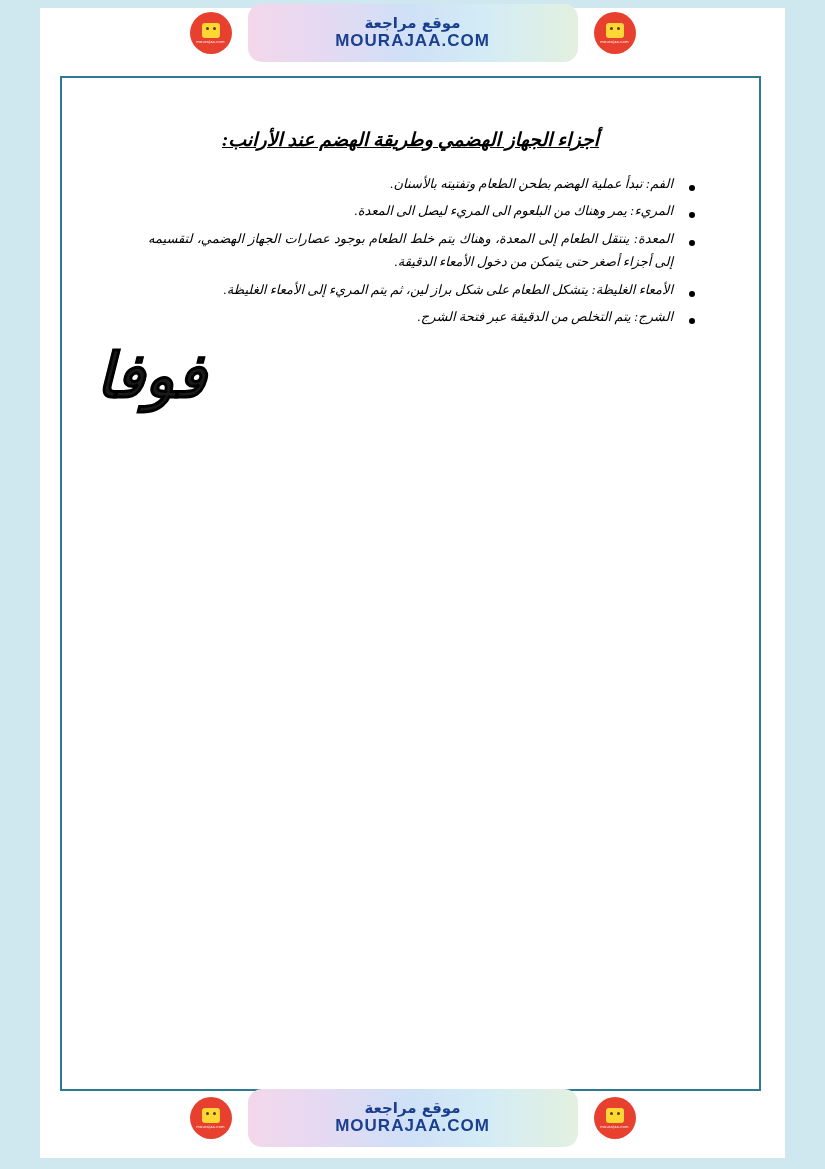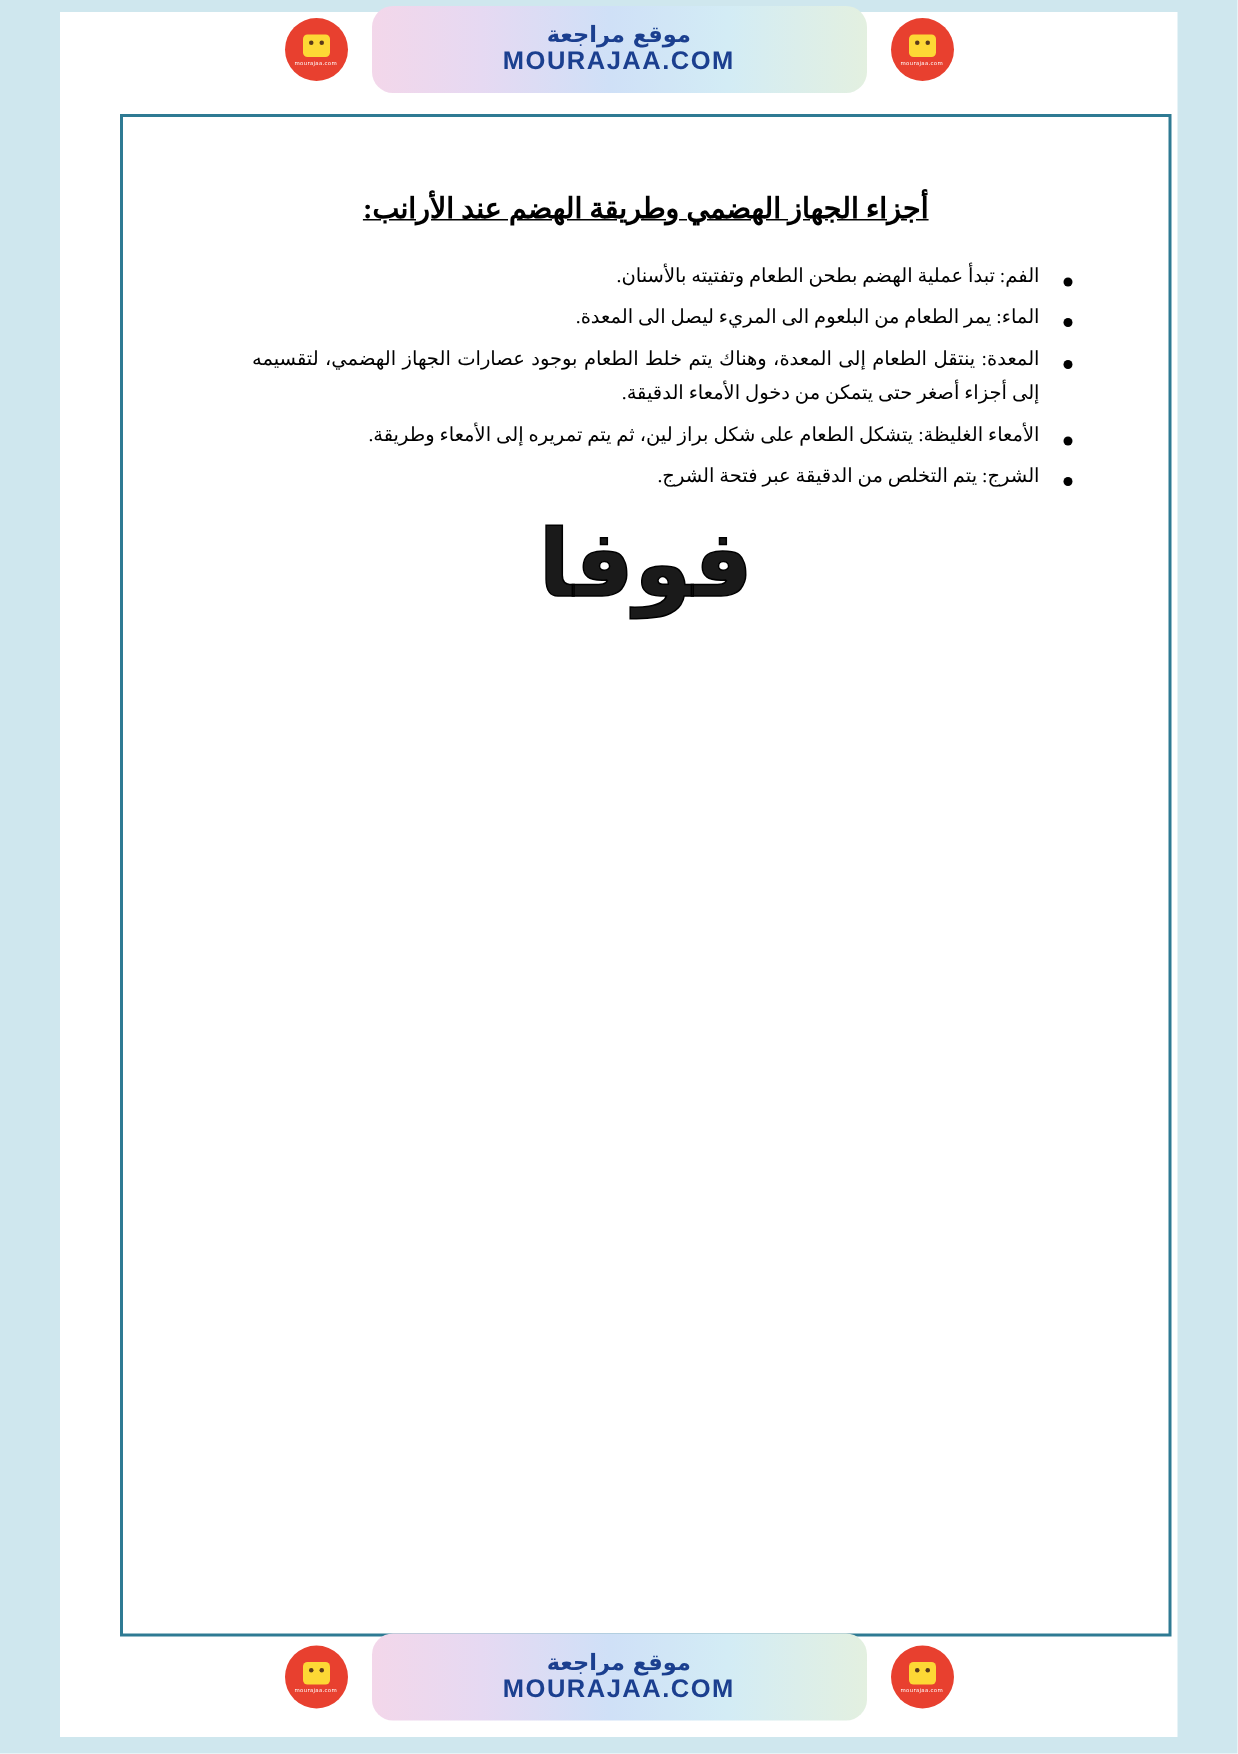--- a/index.html
+++ b/index.html
@@ -103,27 +103,28 @@
     font-family: "DejaVu Sans", sans-serif;
     font-size: 3.6px;
     margin-top: 2px;
     letter-spacing: .2px;
     white-space: nowrap;
   }
 
   
   .doc-frame {
     position: absolute;
-    left: 40px;
+    left: 20px;
     top: 68px;
     width: 701px;
     height: 1015px;
     border: 2px solid #2e7a93;
     box-sizing: border-box;
     background: #ffffff;
+    font-style: italic;
   }
 
   .content {
     padding: 48px 34px 0 34px;
     direction: rtl;
     text-align: right;
   }
 
   .doc-title {
     font-family: "Liberation Serif", serif;
@@ -155,43 +156,43 @@
     position: absolute;
     right: -22px;
     top: 12px;
     width: 6px;
     height: 6px;
     background: #000;
     border-radius: 50%;
   }
 
   .stamp {
-    text-align: center;
+    text-align: left;
     margin-top: 16px;
     font-family: "DejaVu Sans", sans-serif;
     font-size: 62px;
     font-weight: bold;
     color: #1a1a1a;
     letter-spacing: -2px;
     line-height: 1;
     -webkit-text-stroke: 1px #000;
   }
 </style>
 </head>
 <body>
 
 <div class="page">
   <div class="doc-frame">
     <div class="content">
       <h1 class="doc-title">أجزاء الجهاز الهضمي وطريقة الهضم عند الأرانب:</h1>
       <ul class="points">
         <li>الفم: تبدأ عملية الهضم بطحن الطعام وتفتيته بالأسنان.</li>
-        <li>الماء: يمر الطعام من البلعوم الى المريء ليصل الى المعدة.</li>
+        <li>المريء: يمر وهناك من البلعوم الى المريء ليصل الى المعدة.</li>
         <li>المعدة: ينتقل الطعام إلى المعدة، وهناك يتم خلط الطعام بوجود عصارات الجهاز الهضمي، لتقسيمه إلى أجزاء أصغر حتى يتمكن من دخول الأمعاء الدقيقة.</li>
-        <li>الأمعاء الغليظة: يتشكل الطعام على شكل براز لين، ثم يتم تمريره إلى الأمعاء وطريقة.</li>
+        <li>الأمعاء الغليظة: يتشكل الطعام على شكل براز لين، ثم يتم المريء إلى الأمعاء الغليظة.</li>
         <li>الشرج: يتم التخلص من الدقيقة عبر فتحة الشرج.</li>
       </ul>
       <div class="stamp">فوفا</div>
     </div>
   </div>
 </div>
 
 <div class="banner top">
   <div class="banner-inner">
     <div class="logo-badge left">

